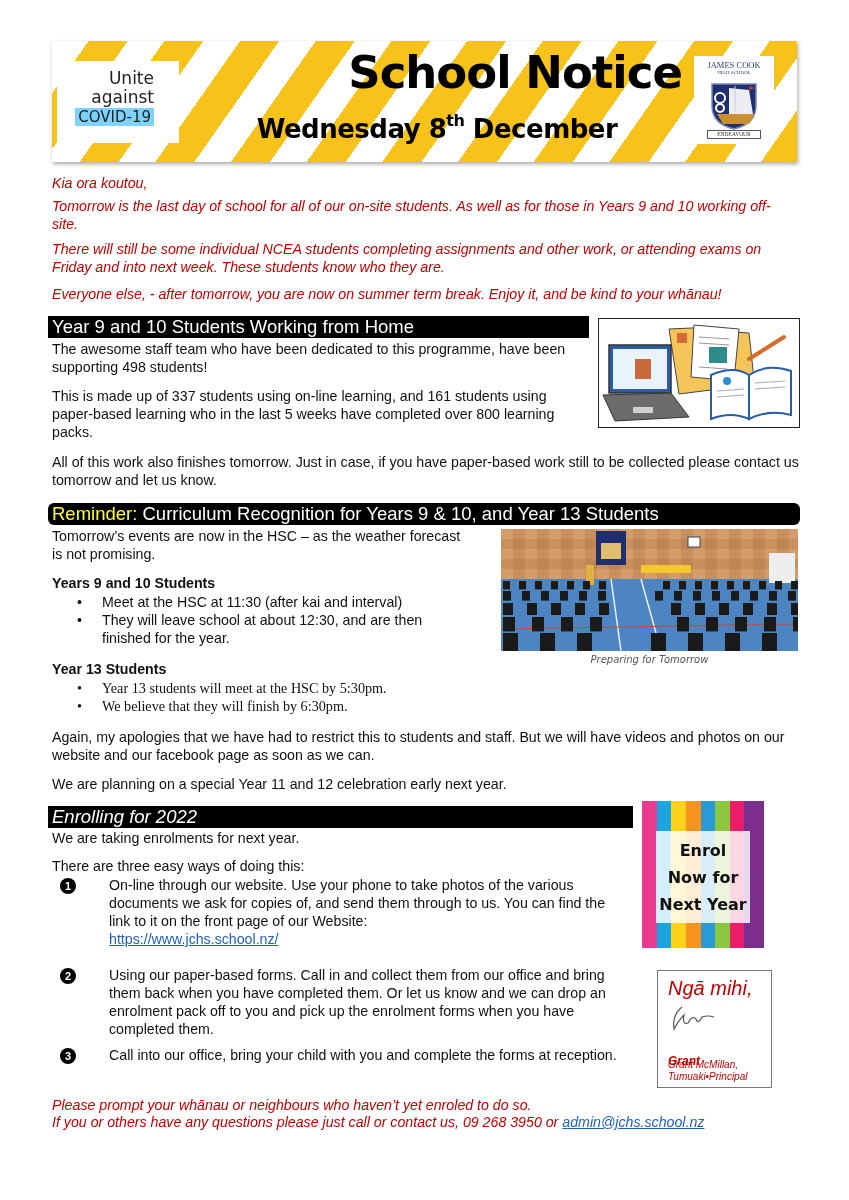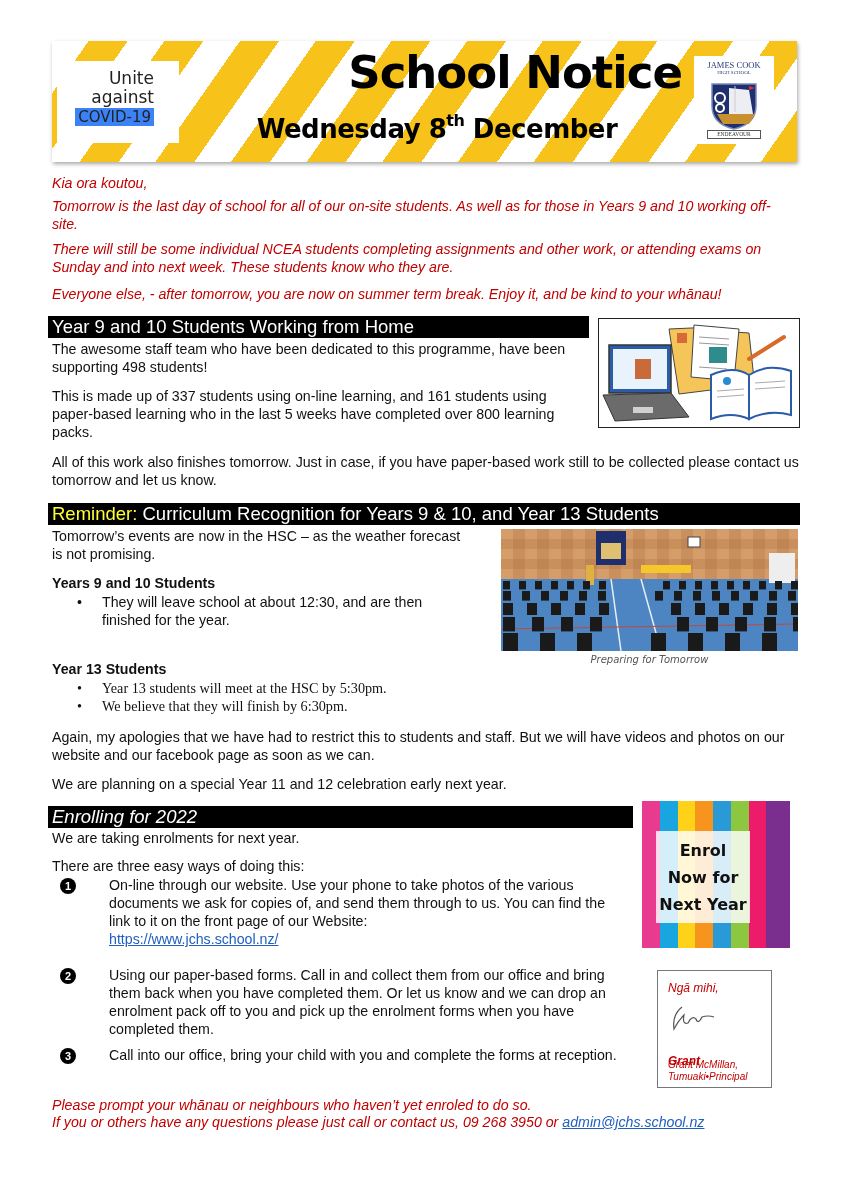--- a/index.html
+++ b/index.html
@@ -5,42 +5,42 @@
   * { box-sizing: border-box; margin: 0; padding: 0; }
   html, body { width: 849px; height: 1200px; background: #ffffff; overflow: hidden; }
   body { position: relative; font-family: "Liberation Sans", sans-serif; color: #111; font-size: 14.2px; line-height: 18px; }
 
   
   .banner { position: absolute; left: 52px; top: 41px; width: 745px; height: 121px; overflow: hidden;
             box-shadow: 1px 2px 4px rgba(0,0,0,0.35);
             background: repeating-linear-gradient(125deg, #ffffff 0px, #ffffff 30px, #f7c21a 30px, #f7c21a 62px); }
   .covid-box { position: absolute; left: 5px; top: 20px; width: 122px; height: 82px; background: #fff; }
   .covid-text { position: absolute; right: 25px; top: 8px; text-align: right; font-family: "DejaVu Sans", sans-serif; color: #222; font-size: 17px; line-height: 19px; }
-  .covid-tag { display: inline-block; background: #3b82f6; color: #222; padding: 0 3px; font-size: 15px; line-height: 18px; margin-top: 1px; }
+  .covid-tag { display: inline-block; background: #7dd3fc; color: #222; padding: 0 3px; font-size: 15px; line-height: 18px; margin-top: 1px; }
   .banner-title { position: absolute; left: 140px; top: 2px; width: 490px; text-align: right; font-family: "DejaVu Sans", sans-serif; font-weight: bold; font-size: 45px; line-height: 60px; letter-spacing: -1px; color: #000; }
   .banner-date { position: absolute; left: 140px; top: 66px; width: 490px; text-align: center; font-family: "DejaVu Sans", sans-serif; font-weight: bold; font-size: 26px; line-height: 44px; color: #000; letter-spacing: -0.5px; }
   .banner-date sup { font-size: 16px; vertical-align: 12px; line-height: 0; }
   .logo-box { position: absolute; left: 642px; top: 15px; width: 80px; height: 88px; background: #fff; }
   .logo-name { position: absolute; left: 0; top: 5px; width: 80px; text-align: center; font-family: "Liberation Serif", serif; font-size: 8.5px; line-height: 9px; color: #2a3b7a; }
   .logo-sub { font-size: 5px; display: block; line-height: 6px; }
   .logo-shield { position: absolute; left: 15px; top: 24px; width: 50px; height: 50px; }
   .logo-motto { position: absolute; left: 13px; top: 74px; width: 54px; height: 9px; border: 1px solid #555; font-family: "Liberation Serif", serif; font-size: 5.5px; line-height: 7px; text-align: center; color: #333; background: #fff; }
 
   
   .red { color: #c00000; font-style: italic; }
   .p { position: absolute; left: 52px; }
   .intro1 { top: 174px; }
   .intro2 { top: 197px; width: 740px; }
   .intro3 { top: 240px; width: 740px; }
   .intro4 { top: 285px; width: 760px; }
 
   
   .heading { position: absolute; left: 48px; height: 22px; background: #000; color: #fff; font-size: 18.5px; line-height: 22px; padding-left: 4px; font-family: "Liberation Sans", sans-serif; white-space: nowrap; }
   .h1 { top: 316px; width: 541px; }
-  .h2 { top: 503px; width: 752px; }
+  .h2 { top: 503px; width: 752px; border-radius: 6px; }
   .h3 { top: 806px; width: 585px; font-style: italic; }
   .hl { color: #ffff33; }
 
   .s1a { top: 340px; width: 535px; }
   .s1b { top: 387px; width: 520px; }
   .s1c { top: 453px; width: 750px; }
 
   .illus { position: absolute; left: 598px; top: 318px; width: 202px; height: 110px; border: 1.5px solid #222; background: #fff; overflow: hidden; }
 
   .s2a { top: 527px; width: 420px; }
@@ -61,27 +61,27 @@
   .s3a { top: 829px; }
   .s3b { top: 857px; }
   .step { position: absolute; left: 52px; width: 570px; }
   .step .num { position: absolute; left: 8px; top: 2px; width: 16px; height: 16px; border-radius: 50%; background: #000; color: #fff; font-size: 11px; line-height: 16px; text-align: center; font-weight: bold; }
   .step .txt { position: absolute; left: 57px; width: 515px; line-height: 18px; }
   .st1 { top: 876px; }
   .st2 { top: 966px; }
   .st3 { top: 1046px; }
   a.link { color: #1f5fbf; text-decoration: underline; }
 
-  .enrol-tile { position: absolute; left: 642px; top: 801px; width: 148px; height: 147px; overflow: hidden;
+  .enrol-tile { position: absolute; left: 642px; top: 801px; width: 122px; height: 147px; overflow: hidden;
     background: linear-gradient(90deg, #e83a8f 0 12%, #19a6e0 12% 24%, #ffd21a 24% 36%, #f7941d 36% 48%, #2a9ad6 48% 60%, #8dc63f 60% 72%, #ed1c6a 72% 84%, #7a2f8f 84% 100%); }
   .enrol-inner { position: absolute; left: 14px; top: 30px; width: 94px; height: 92px; background: rgba(255,255,255,0.82); }
   .enrol-text { position: absolute; left: 0; top: 6px; width: 100%; text-align: center; font-family: "DejaVu Sans", sans-serif; font-weight: bold; font-size: 16px; line-height: 27px; color: #111; }
 
   .sign-box { position: absolute; left: 657px; top: 970px; width: 115px; height: 118px; border: 1px solid #777; background: #fff; }
-  .sign-greet { position: absolute; left: 10px; top: 8px; font-size: 12px; }
+  .sign-greet { position: absolute; left: 10px; top: 8px; font-size: 20px; }
   .sign-svg { position: absolute; left: 10px; top: 30px; width: 50px; height: 36px; }
   .sign-name { position: absolute; left: 10px; top: 81px; font-size: 12px; font-weight: bold; }
   .sign-full { position: absolute; left: 10px; top: 88px; font-size: 10px; line-height: 12px; }
 
   .f1 { top: 1096px; }
   .f2 { top: 1113px; width: 760px; }
   a.red-link { color: #1f5fbf; text-decoration: underline; }
 </style>
 </head>
 <body>
@@ -106,21 +106,21 @@
       <path d="M40 6 L46 8 L40 10 Z" fill="#d33"></path>
       <circle cx="11" cy="18" r="5" fill="none" stroke="#fff" stroke-width="2"></circle>
       <circle cx="11" cy="28" r="4" fill="none" stroke="#fff" stroke-width="2"></circle>
     </svg>
     <div class="logo-motto">ENDEAVOUR</div>
   </div>
 </div>
 
 <div class="p red intro1">Kia ora koutou,</div>
 <div class="p red intro2">Tomorrow is the last day of school for all of our on-site students. As well as for those in Years 9 and 10 working off-site.</div>
-<div class="p red intro3">There will still be some individual NCEA students completing assignments and other work, or attending exams on Sunday and into next week. These students know who they are.</div>
+<div class="p red intro3">There will still be some individual NCEA students completing assignments and other work, or attending exams on Friday and into next week. These students know who they are.</div>
 <div class="p red intro4">Everyone else, - after tomorrow, you are now on summer term break. Enjoy it, and be kind to your whānau!</div>
 
 <div class="heading h1">Year 9 and 10 Students Working from Home</div>
 <div class="p s1a">The awesome staff team who have been dedicated to this programme, have been supporting 498 students!</div>
 <div class="p s1b">This is made up of 337 students using on-line learning, and 161 students using paper-based learning who in the last 5 weeks have completed over 800 learning packs.</div>
 <div class="p s1c">All of this work also finishes tomorrow. Just in case, if you have paper-based work still to be collected please contact us tomorrow and let us know.</div>
 <div class="illus">
   <svg width="200" height="108" viewBox="0 0 200 108">
     <rect x="0" y="0" width="200" height="108" fill="#ffffff"></rect>
     <path d="M70 10 L115 8 L120 70 L80 75 Z" fill="#f5c55a" stroke="#444" stroke-width="1"></path>
@@ -144,20 +144,21 @@
     <line x1="118" y1="78" x2="145" y2="76" stroke="#aaa"></line>
     <line x1="156" y1="64" x2="186" y2="62" stroke="#aaa"></line>
     <line x1="156" y1="70" x2="186" y2="68" stroke="#aaa"></line>
   </svg>
 </div>
 
 <div class="heading h2"><span class="hl">Reminder:</span><span> Curriculum Recognition for Years 9 &amp; 10, and Year 13 Students</span></div>
 <div class="p s2a">Tomorrow’s events are now in the HSC – as the weather forecast is not promising.</div>
 <div class="sub sub1">Years 9 and 10 Students</div>
 <ul class="bullets b1">
+  <li>Meet at the HSC at 11:30 (after kai and interval)</li>
   <li>They will leave school at about 12:30, and are then finished for the year.</li>
 </ul>
 <div class="sub sub2">Year 13 Students</div>
 <ul class="bullets b2">
   <li>Year 13 students will meet at the HSC by 5:30pm.</li>
   <li>We believe that they will finish by 6:30pm.</li>
 </ul>
 <div class="p s2b">Again, my apologies that we have had to restrict this to students and staff. But we will have videos and photos on our website and our facebook page as soon as we can.</div>
 <div class="p s2c">We are planning on a special Year 11 and 12 celebration early next year.</div>
 

